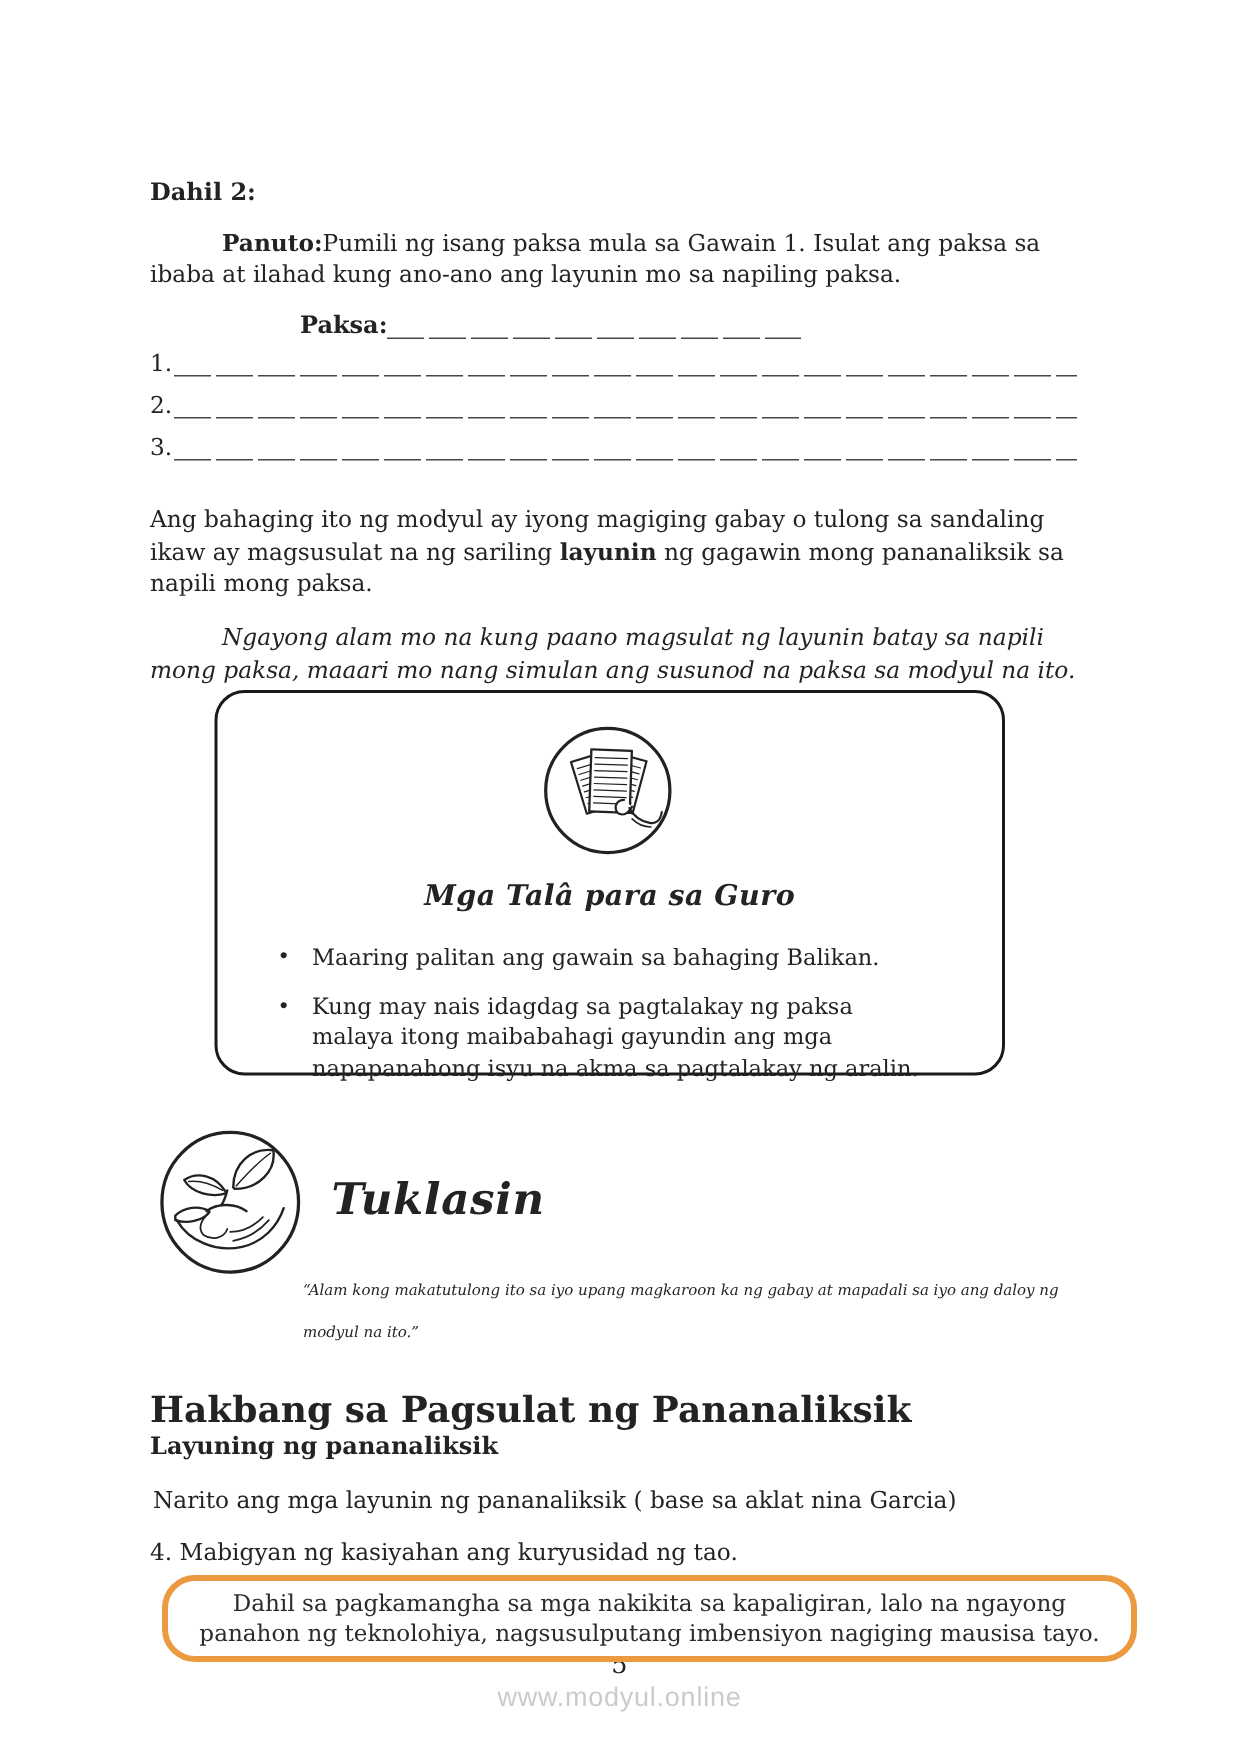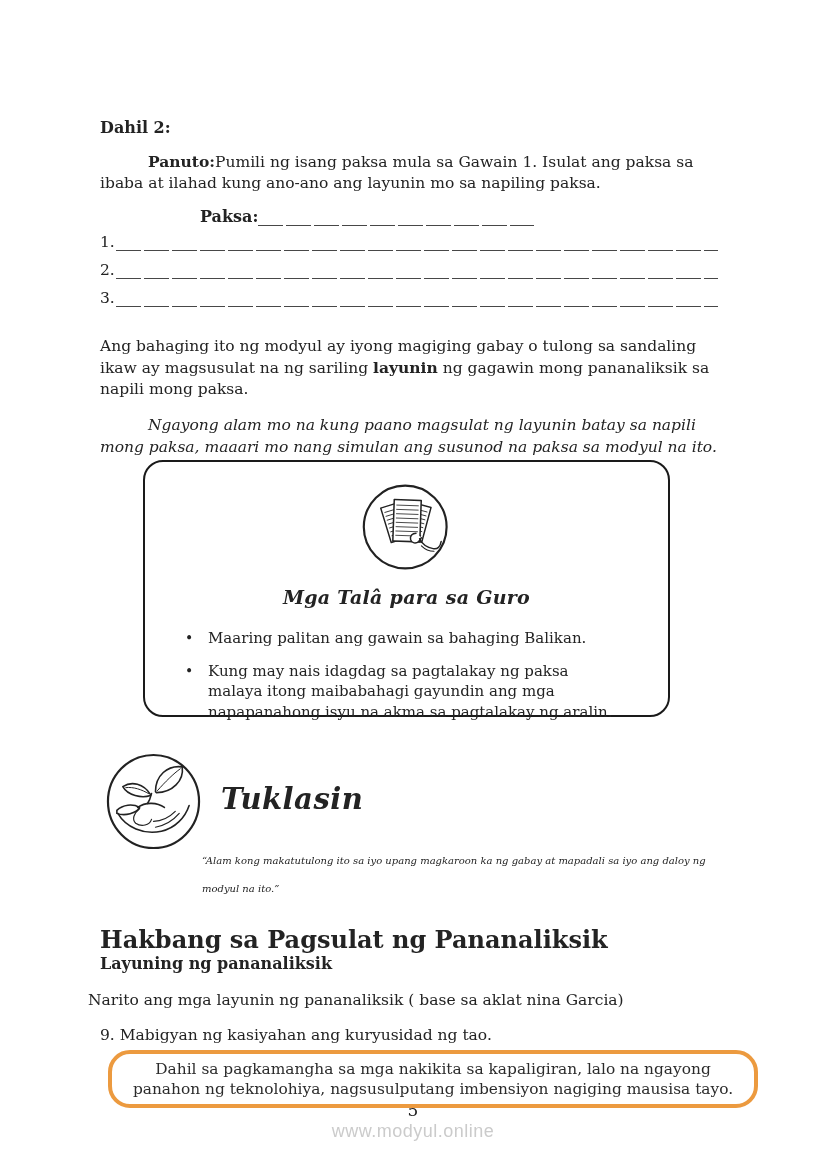--- a/index.html
+++ b/index.html
@@ -42,21 +42,21 @@
   .bullet-row { display:flex; margin-top:12px; font-size:15px; line-height:20.5px; }
   .bullet-row .dot { width:23px; flex:0 0 23px; font-size:14px; }
   .bullet-row .btext { width:412px; }
 
   .tuk-icon { left:104px; top:752px; width:99px; height:99px; }
   .tuk-title { left:221px; top:782px; font-size:29px; letter-spacing:0.5px; }
   .tuk-quote { left:202px; top:847px; width:528px; font-size:10px; line-height:27.5px; }
 
   .h-section { left:100px; top:925px; font-size:24px; }
   .h-subsection { left:100px; top:954px; font-size:16px; }
-  .p-narito { left:88px; top:991px; font-size:15.5px; }
+  .p-narito { left:102px; top:991px; font-size:15.5px; }
   .p-item1 { left:100px; top:1026px; font-size:15.5px; }
 
   .page-num { left:0; top:1100px; width:826px; text-align:center; font-size:17px; z-index:1; }
   .callout {
     left:108px; top:1050px; width:650px; height:58px;
     border:4px solid #EC9A3F; border-radius:22px; background:#ffffff; z-index:2;
     display:flex; align-items:center; justify-content:center;
   }
   .callout-text { width:622px; text-align:center; font-size:15.4px; line-height:20px; color:#2b2b2b; }
   .footer-url {
@@ -175,21 +175,21 @@
         <path d="M52,76 C62,74 70,69 76,62" stroke-width="1.2"></path>
       </g>
     </svg>
   </div>
   <div class="abs tuk-title b i">Tuklasin</div>
   <p class="abs tuk-quote i">“Alam kong makatutulong ito sa iyo upang magkaroon ka ng gabay at mapadali sa iyo ang daloy ng modyul na ito.”</p>
 
   <div class="abs h-section b">Hakbang sa Pagsulat ng Pananaliksik</div>
   <div class="abs h-subsection b">Layuning ng pananaliksik</div>
   <p class="abs p-narito">Narito ang mga layunin ng pananaliksik ( base sa aklat nina Garcia)</p>
-  <p class="abs p-item1">9. Mabigyan ng kasiyahan ang kuryusidad ng tao.</p>
+  <p class="abs p-item1">4. Mabigyan ng kasiyahan ang kuryusidad ng tao.</p>
 
   <div class="abs page-num">5</div>
 
   <div class="abs callout">
     <p class="callout-text">Dahil sa pagkamangha sa mga nakikita sa kapaligiran, lalo na ngayong panahon ng teknolohiya, nagsusulputang imbensiyon nagiging mausisa tayo.</p>
   </div>
 
   <div class="abs footer-url">www.modyul.online</div>
 
 </div>

